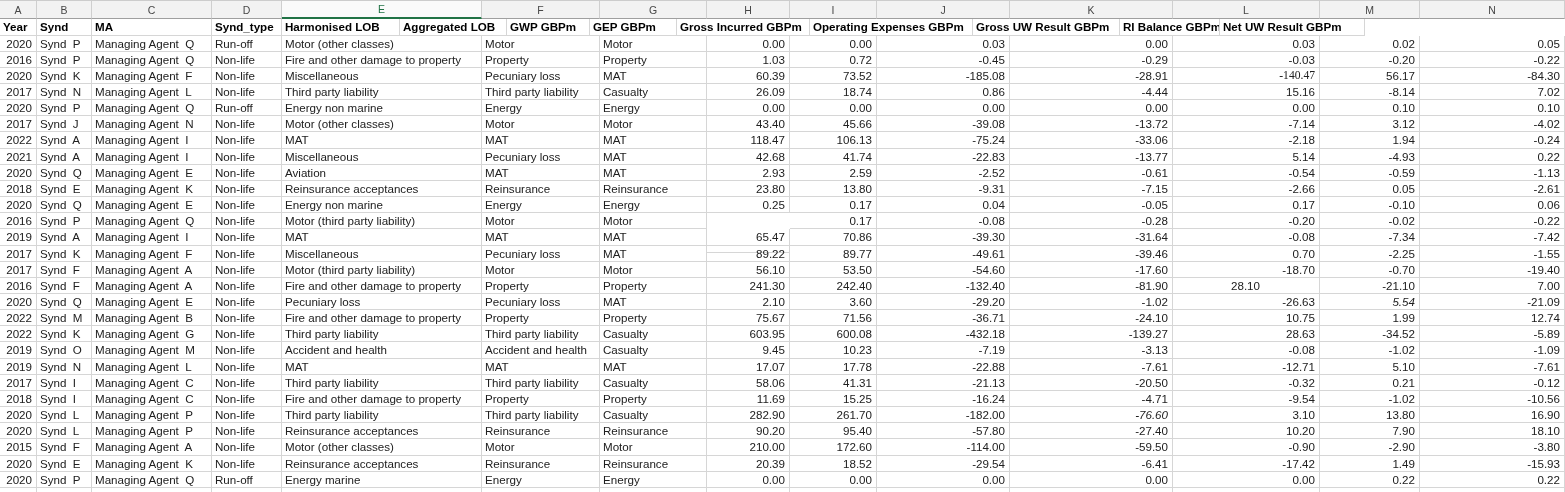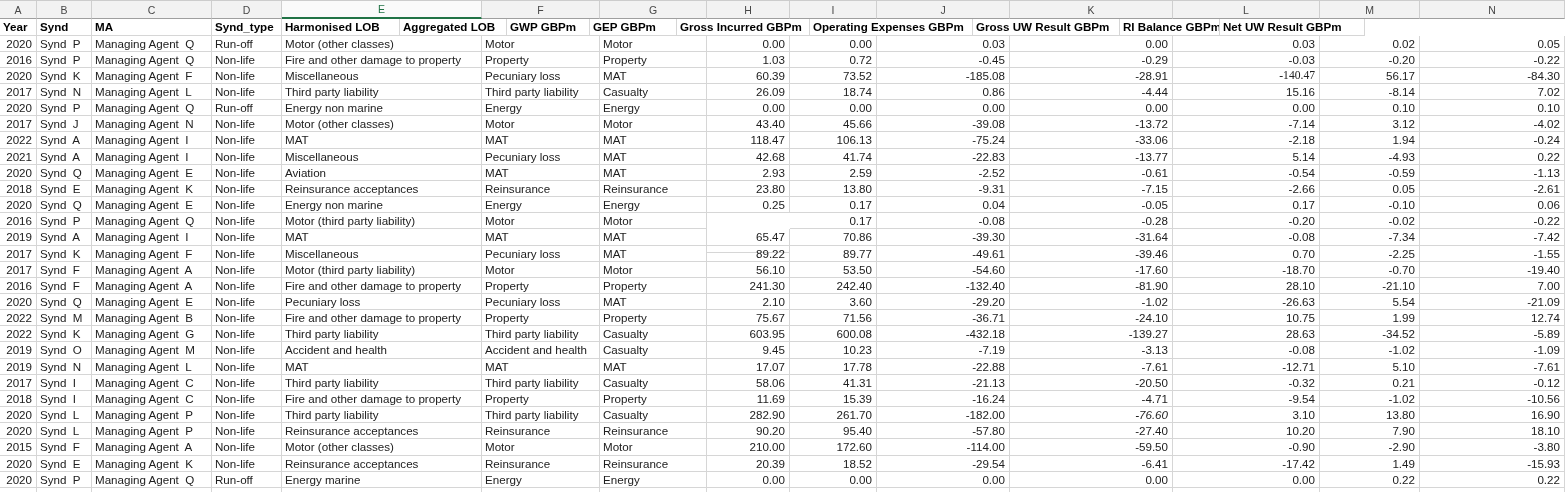--- a/index.html
+++ b/index.html
@@ -341,38 +341,38 @@
         <div class="cell align-left" style="width: 55px;">Synd  F</div>
         <div class="cell align-left" style="width: 120px;">Managing Agent  A</div>
         <div class="cell align-left" style="width: 70px;">Non-life</div>
         <div class="cell align-left" style="width: 200px;">Fire and other damage to property</div>
         <div class="cell align-left" style="width: 118px;">Property</div>
         <div class="cell align-left" style="width: 107px;">Property</div>
         <div class="cell align-right" style="width: 83px;">241.30</div>
         <div class="cell align-right" style="width: 87px;">242.40</div>
         <div class="cell align-right" style="width: 133px;">-132.40</div>
         <div class="cell align-right" style="width: 163px;">-81.90</div>
-        <div class="cell align-right" style="width: 147px;">28.10</div>
+        <div class="cell align-right" style="width: 147px; text-align: center;">28.10</div>
         <div class="cell align-right" style="width: 100px;">-21.10</div>
         <div class="cell align-right" style="width: 145px;">7.00</div>
       </div>
       <div class="row">
         <div class="cell align-right" style="width: 37px;">2020</div>
         <div class="cell align-left" style="width: 55px;">Synd  Q</div>
         <div class="cell align-left" style="width: 120px;">Managing Agent  E</div>
         <div class="cell align-left" style="width: 70px;">Non-life</div>
         <div class="cell align-left" style="width: 200px;">Pecuniary loss</div>
         <div class="cell align-left" style="width: 118px;">Pecuniary loss</div>
         <div class="cell align-left" style="width: 107px;">MAT</div>
         <div class="cell align-right" style="width: 83px;">2.10</div>
         <div class="cell align-right" style="width: 87px;">3.60</div>
         <div class="cell align-right" style="width: 133px;">-29.20</div>
         <div class="cell align-right" style="width: 163px;">-1.02</div>
         <div class="cell align-right" style="width: 147px;">-26.63</div>
-        <div class="cell align-right" style="width: 100px;">5.54</div>
+        <div class="cell align-right" style="width: 100px; font-style: italic;">5.54</div>
         <div class="cell align-right" style="width: 145px;">-21.09</div>
       </div>
       <div class="row">
         <div class="cell align-right" style="width: 37px;">2022</div>
         <div class="cell align-left" style="width: 55px;">Synd  M</div>
         <div class="cell align-left" style="width: 120px;">Managing Agent  B</div>
         <div class="cell align-left" style="width: 70px;">Non-life</div>
         <div class="cell align-left" style="width: 200px;">Fire and other damage to property</div>
         <div class="cell align-left" style="width: 118px;">Property</div>
         <div class="cell align-left" style="width: 107px;">Property</div>
@@ -450,21 +450,21 @@
       </div>
       <div class="row">
         <div class="cell align-right" style="width: 37px;">2018</div>
         <div class="cell align-left" style="width: 55px;">Synd  I</div>
         <div class="cell align-left" style="width: 120px;">Managing Agent  C</div>
         <div class="cell align-left" style="width: 70px;">Non-life</div>
         <div class="cell align-left" style="width: 200px;">Fire and other damage to property</div>
         <div class="cell align-left" style="width: 118px;">Property</div>
         <div class="cell align-left" style="width: 107px;">Property</div>
         <div class="cell align-right" style="width: 83px;">11.69</div>
-        <div class="cell align-right" style="width: 87px;">15.39</div>
+        <div class="cell align-right" style="width: 87px;">15.25</div>
         <div class="cell align-right" style="width: 133px;">-16.24</div>
         <div class="cell align-right" style="width: 163px;">-4.71</div>
         <div class="cell align-right" style="width: 147px;">-9.54</div>
         <div class="cell align-right" style="width: 100px;">-1.02</div>
         <div class="cell align-right" style="width: 145px;">-10.56</div>
       </div>
       <div class="row">
         <div class="cell align-right" style="width: 37px;">2020</div>
         <div class="cell align-left" style="width: 55px;">Synd  L</div>
         <div class="cell align-left" style="width: 120px;">Managing Agent  P</div>

